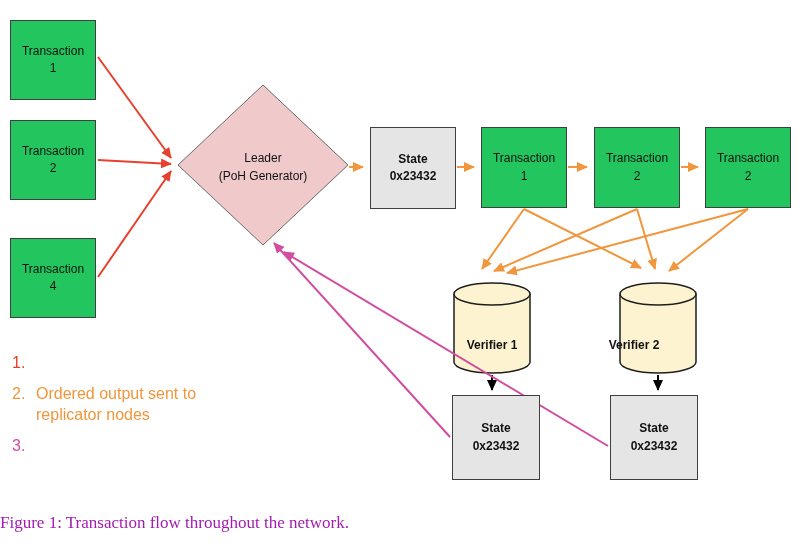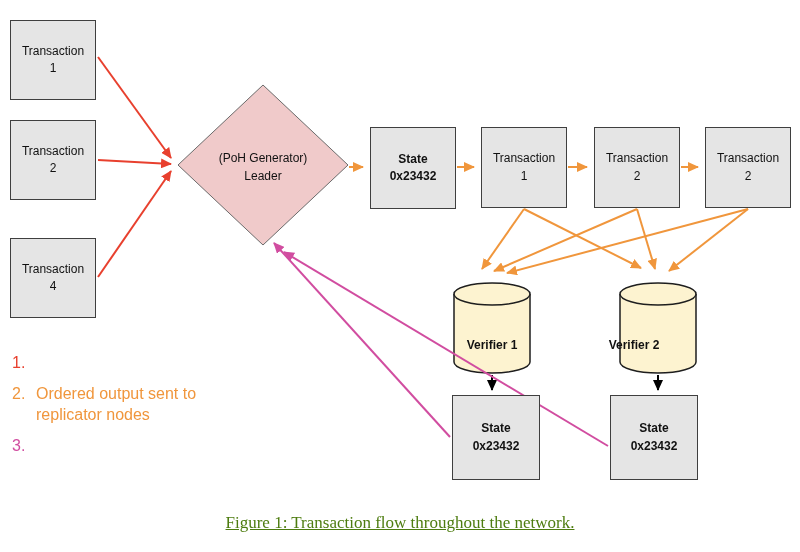--- a/index.html
+++ b/index.html
@@ -5,37 +5,37 @@
   * { margin:0; padding:0; box-sizing:border-box; }
   html,body { background:#ffffff; }
   body { font-family:"Liberation Sans", sans-serif; }
   .stage { position:relative; width:800px; height:552px; background:#fff; overflow:hidden; }
 
   svg.layer { position:absolute; left:0; top:0; width:800px; height:552px; }
 
   .node { position:absolute; display:flex; flex-direction:column; align-items:center;
           justify-content:center; text-align:center; font-size:12px; color:#111;
           line-height:1.45; }
-  .box-blue   { background:#e5e5e5; border:1px solid #3f3f3f; }
+  .box-blue   { background:#22c55e; border:1px solid #3f3f3f; }
   .box-purple { background:#e5e5e5; border:1px solid #3f3f3f; font-weight:bold; }
   .wrap { width:70px; }
 
   .label { position:absolute; text-align:center; font-size:12px; color:#111; line-height:1.5; }
   .bold { font-weight:bold;margin-top:16px; }
 
   .legend { position:absolute; left:12px; top:352px; width:275px; font-size:16px; }
   .legend-item { display:flex; margin-bottom:9px; line-height:1.35; }
   .legend-num  { width:24px; flex:0 0 auto; }
   .legend-text { max-width:185px; }
   .c-red     { color:#e8402e; }
   .c-orange  { color:#f0963c; }
   .c-magenta { color:#d14da0; }
 
-  .caption { position:absolute; left:0; top:513px; width:100%; text-align:center;
-             font-family:"Liberation Serif", serif; font-size:17px; color:#4d7c0f;text-decoration:underline; }
+  .caption { position:absolute; left:0; top:513px; width:100%; 
+             font-family:"Liberation Serif", serif; font-size:17px; color:#a21caf; }
 </style>
 </head>
 <body>
 
 <div class="stage">
 
   <svg class="layer" viewBox="0 0 800 552">
     <defs>
       <marker id="arr-red" markerUnits="userSpaceOnUse" markerWidth="12" markerHeight="10" refX="10" refY="5" orient="auto">
         <polygon points="0 0, 11 5, 0 10" fill="#e8402e"></polygon>
@@ -99,22 +99,22 @@
     <div class="wrap">Transaction 1</div>
   </div>
   <div class="node box-blue" style="left:10px;top:120px;width:86px;height:80px">
     <div class="wrap">Transaction 2</div>
   </div>
   <div class="node box-blue" style="left:10px;top:238px;width:86px;height:80px">
     <div class="wrap">Transaction 4</div>
   </div>
 
   <div class="label" style="left:193px;top:149px;width:140px">
+    <div>Leader</div>
     <div>(PoH Generator)</div>
-    <div>Leader</div>
   </div>
 
   <div class="node box-purple" style="left:370px;top:127px;width:86px;height:82px">
     <div>State</div>
     <div>0x23432</div>
   </div>
   <div class="node box-blue" style="left:481px;top:127px;width:86px;height:81px">
     <div class="wrap">Transaction 1</div>
   </div>
   <div class="node box-blue" style="left:594px;top:127px;width:86px;height:81px">

